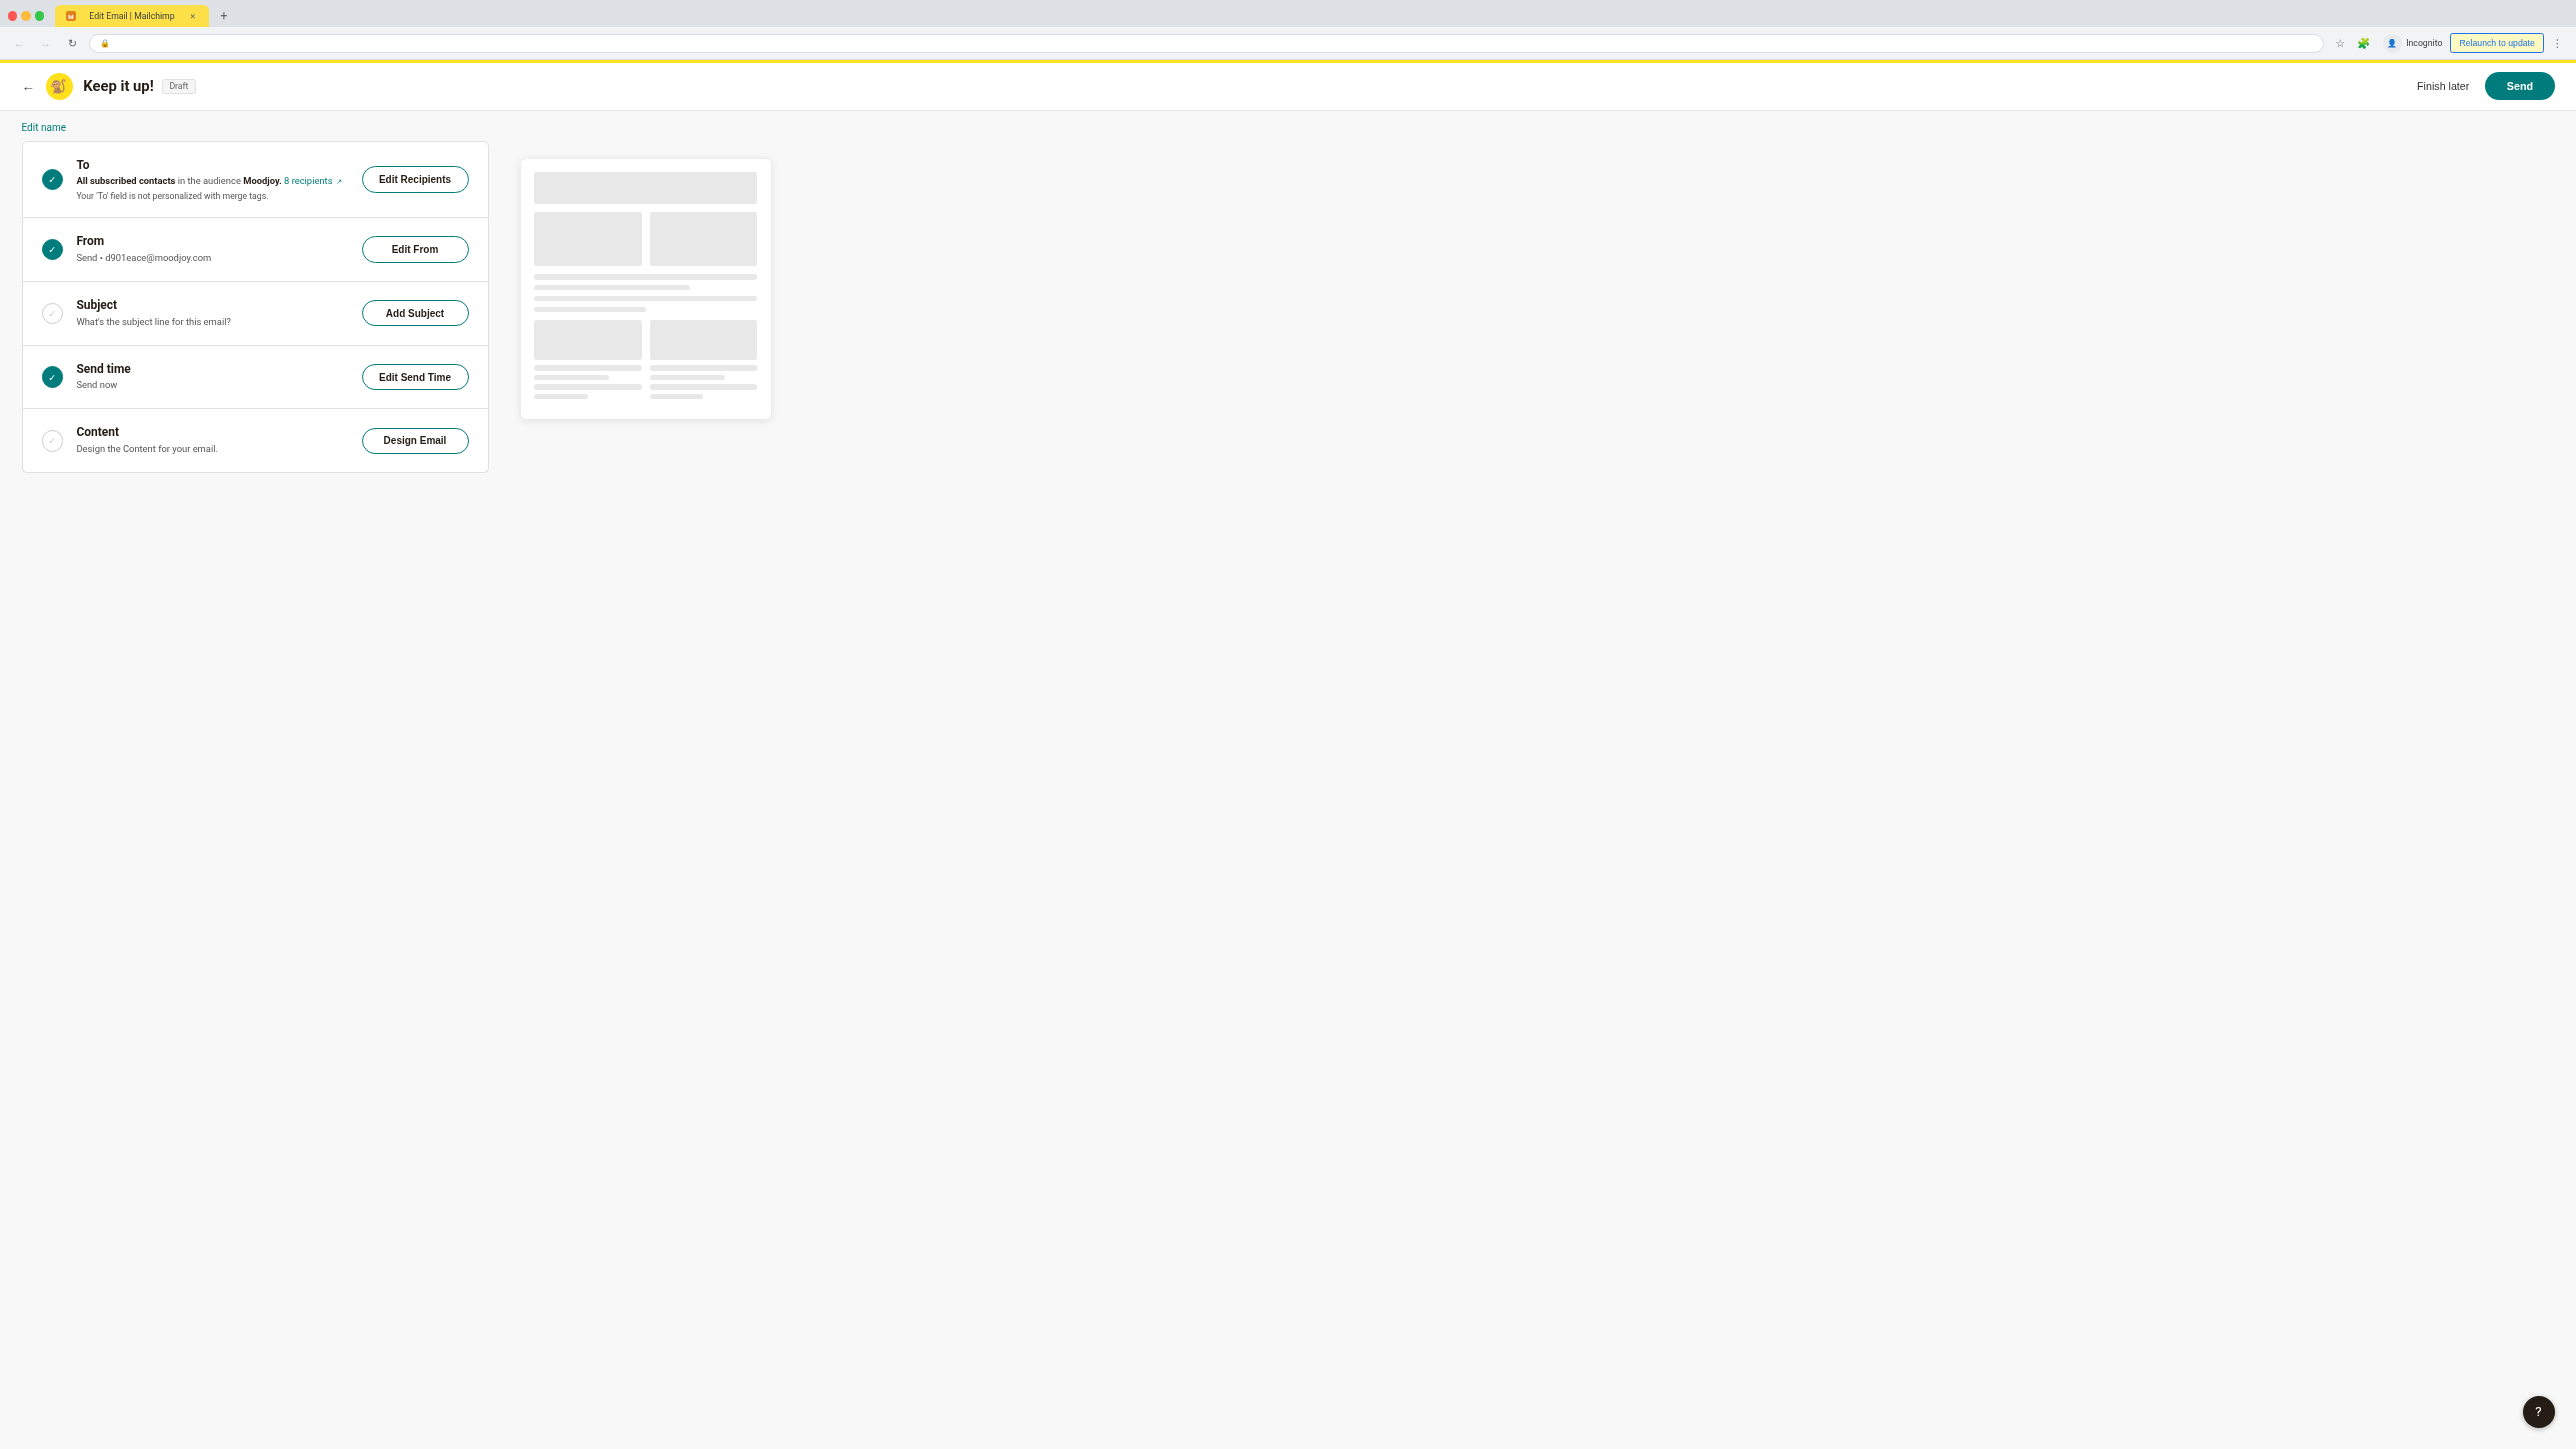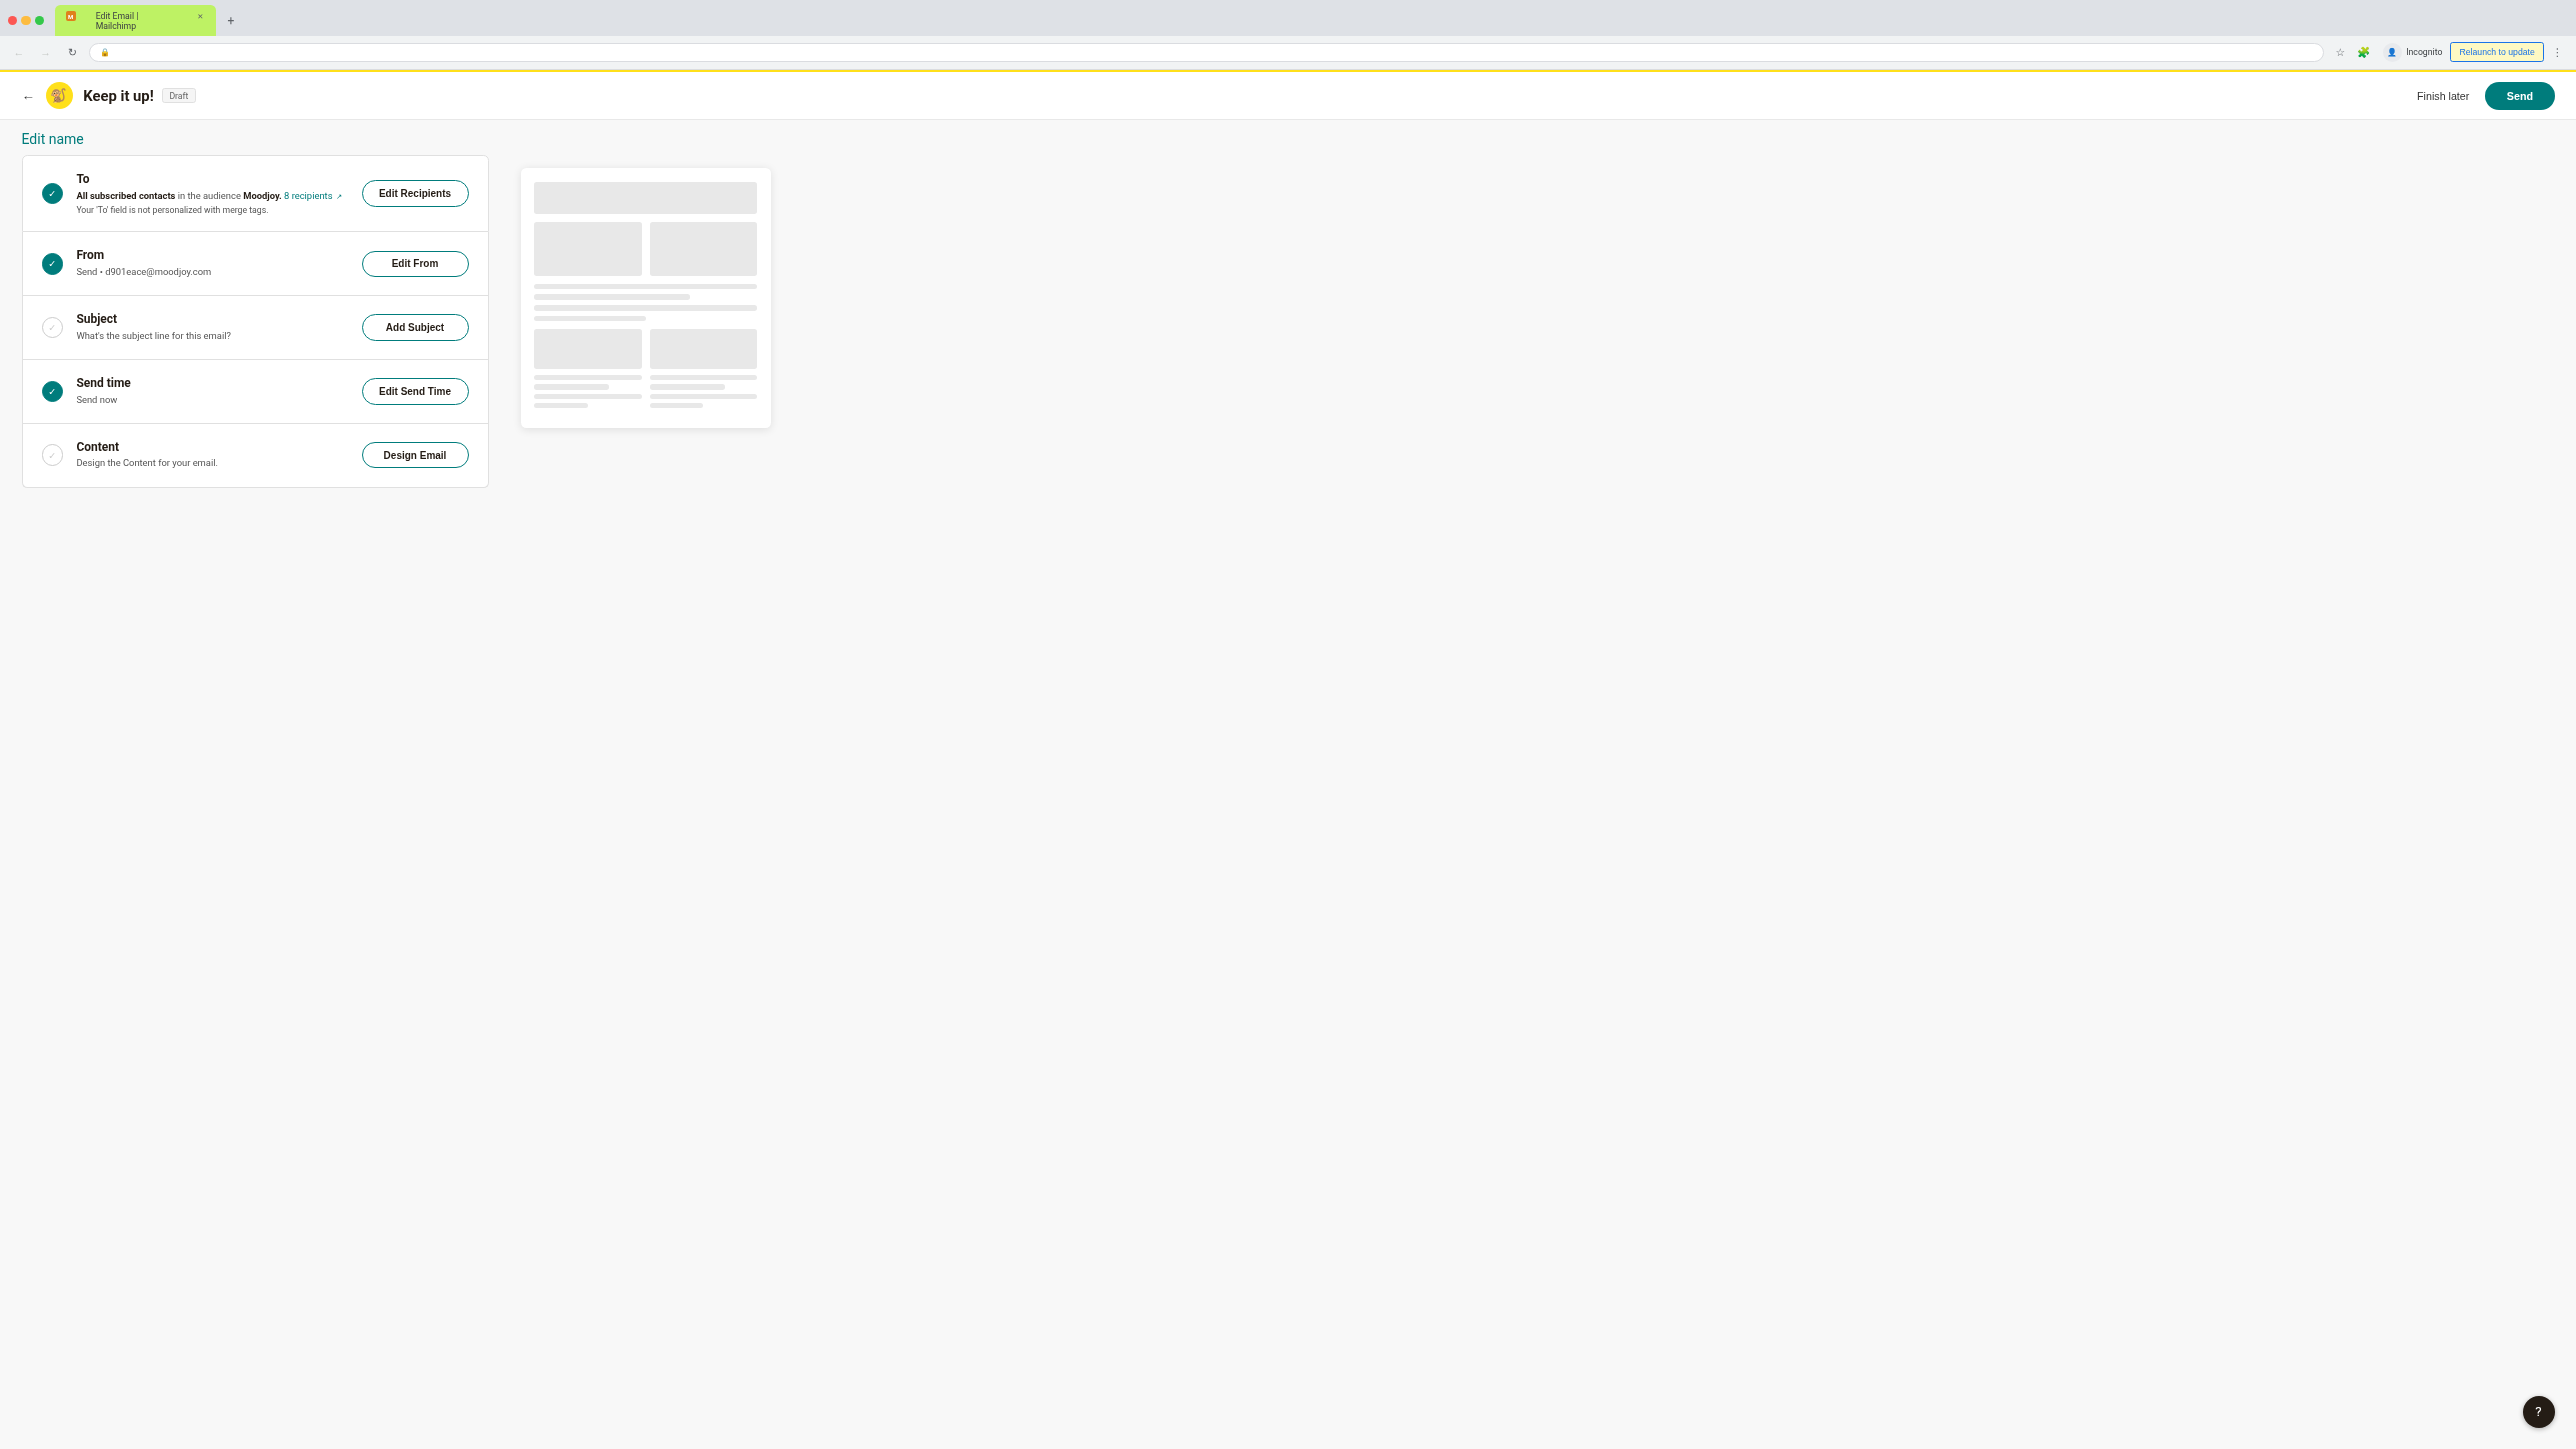--- a/index.html
+++ b/index.html
@@ -31,23 +31,23 @@
       border-radius: 50%;
       border: none;
       cursor: pointer;
     }
     .win-btn.minimize { background: #fdbc40; }
     .win-btn.maximize { background: #34c84a; }
     .win-btn.close { background: #fc5753; }
 
     .browser-tab {
       display: flex;
-      align-items: flex-start;
-      gap: 20px;
-      background: #bef264;
+      align-items: center;
+      gap: 13px;
+      background: #fde047;
       border-radius: 5.4px 5.4px 0 0;
       padding: 5.4px 10.7px;
       font-size: 8.7px;
       color: #3c4043;
       max-width: 161px;
       position: relative;
     }
     .browser-tab .tab-favicon {
       width: 10.7px; height: 10.7px;
       background: #e0811c;
@@ -231,21 +231,21 @@
 
     .left-panel {
       flex: 1;
       padding: 0 21.5px 21.5px;
       max-width: 510px;
     }
 
     .edit-name-link {
       color: #007c7c;
       text-decoration: none;
-      font-size: 14px;
+      font-size: 10px;
       display: inline-block;
       padding: 10.7px 0 8px;
       cursor: pointer;
     }
 
     
     .campaign-section {
       background: white;
       border: 0.7px solid #e0e0e0;
       border-radius: 0;

